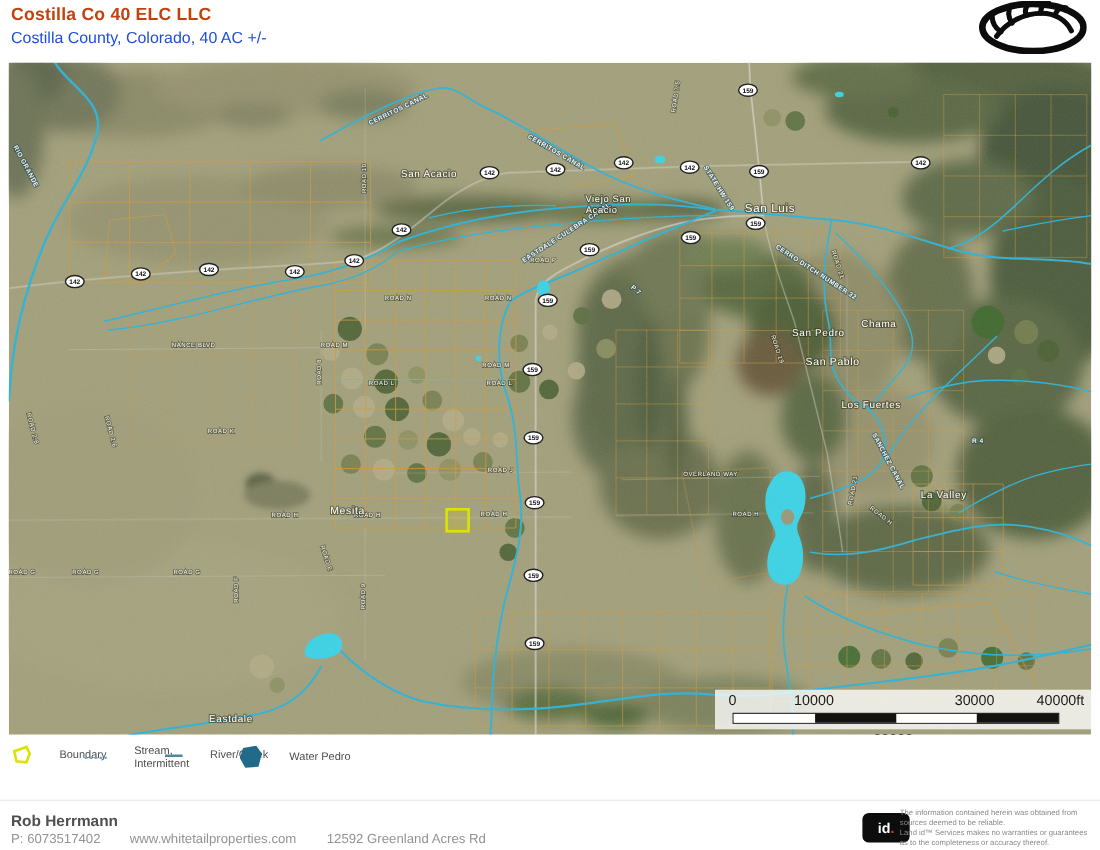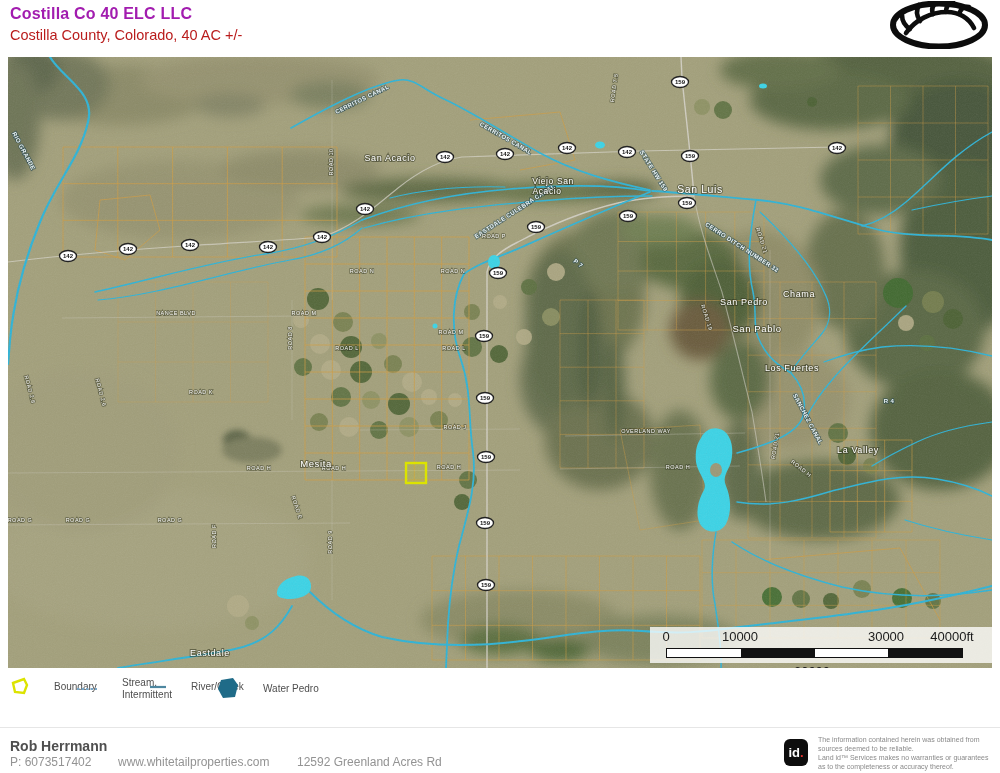--- a/index.html
+++ b/index.html
@@ -1,20 +1,20 @@
 <!DOCTYPE html>
 <html><head>
 <meta charset="utf-8">
 <style>
   html,body{margin:0;padding:0;background:#fff;}
   .page{position:relative;width:1000px;height:773px;background:#fff;overflow:hidden;
         font-family:"Liberation Sans",sans-serif;}
   
-  .hdr-title{position:absolute;left:10px;top:5px;font-size:16px;font-weight:bold;color:#a21caf;letter-spacing:.2px;text-align:right;}
-  .hdr-sub{position:absolute;left:10px;top:27px;font-size:14.5px;color:#b91c1c;}
+  .hdr-title{position:absolute;left:10px;top:5px;font-size:16px;font-weight:bold;color:#c2410c;letter-spacing:.2px;text-align:right;}
+  .hdr-sub{position:absolute;left:10px;top:27px;font-size:14.5px;color:#1d4ed8;}
   .brand{position:absolute;right:12px;top:1px;width:98px;height:48px;}
   
   .map-wrap{position:absolute;left:8px;top:57px;width:984px;height:611px;}
   .map-wrap svg{display:block;}
   .lbl{fill:#fff;font-family:"Liberation Sans",sans-serif;text-anchor:middle;
        paint-order:stroke;stroke:rgba(45,50,30,.55);stroke-width:1.6px;}
   .town{font-weight:normal;letter-spacing:.6px;stroke-width:2px;}
   .road{letter-spacing:.5px;opacity:.96;}
   .waterlbl{font-weight:bold;letter-spacing:.4px;fill:#eef6f8;stroke:rgba(20,60,80,.55);}
   .shield-t{fill:#111;font-size:6px;font-weight:bold;text-anchor:middle;font-family:"Liberation Sans",sans-serif;}
@@ -25,21 +25,21 @@
   .scale-seg{flex:1 1 0;}
   
   .legend{position:absolute;left:0;top:668px;width:1000px;height:59px;background:#fff;}
   .leg-item{position:absolute;top:9px;display:flex;align-items:center;}
   .leg-label{font-size:10px;color:#4e4e4e;margin-left:24px;line-height:1.15;}
   
   .footer{position:absolute;left:0;top:727px;width:1000px;height:46px;background:#fff;border-top:1px solid #e6e6e6;}
   .f-name{position:absolute;left:10px;top:10px;font-size:14px;font-weight:bold;color:#4f4f4f;}
   .f-row{position:absolute;top:27px;font-size:12px;color:#939393;}
   .f-phone{left:10px;} .f-web{left:118px;} .f-addr{left:297px;}
-  .landid{position:absolute;left:784px;top:11px;width:24px;height:27px;background:#0d0d0d;border-radius:6px;
+  .landid{position:absolute;left:784px;top:11px;width:43px;height:27px;background:#0d0d0d;border-radius:6px;
           color:#fff;font-weight:bold;font-size:13px;display:flex;align-items:center;justify-content:center;}
   .landid .dot{color:#e8322e;}
   .disclaimer{position:absolute;left:818px;top:7px;width:178px;font-size:7px;line-height:1.3;color:#8a8a8a;}
 </style>
 </head>
 <body>
 
 <div class="page">
 
   <div class="hdr-title">Costilla Co 40 ELC LLC</div>
@@ -399,21 +399,21 @@
         </g>
     </svg>
   </div>
 
   <div class="scalebar">
     <div id="scale-labels">
         <span class="scale-num" style="left: 16px;">0</span>
         <span class="scale-num" style="left: 90px;">10000</span>
         <span class="scale-num" style="left: 162px; margin-top: 35px;">20000</span>
         <span class="scale-num" style="left: 236px;">30000</span>
-        <span class="scale-num" style="left: 302px;">40000ft</span>
+        <span class="scale-num" style="left: 314px;">40000ft</span>
       </div>
     <div class="scale-track">
       <div class="scale-seg" style="background:#fff"></div>
       <div class="scale-seg" style="background:#121212"></div>
       <div class="scale-seg" style="background:#fff"></div>
       <div class="scale-seg" style="background:#121212"></div>
     </div>
   </div>
 
   <div class="legend">

